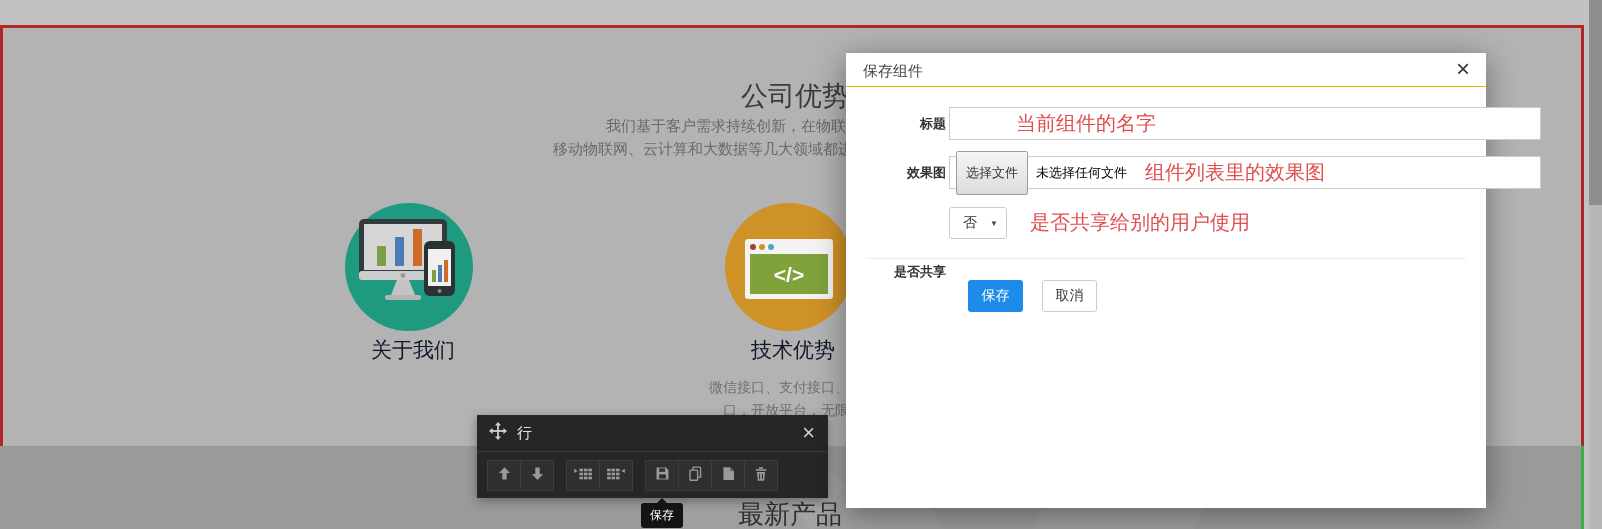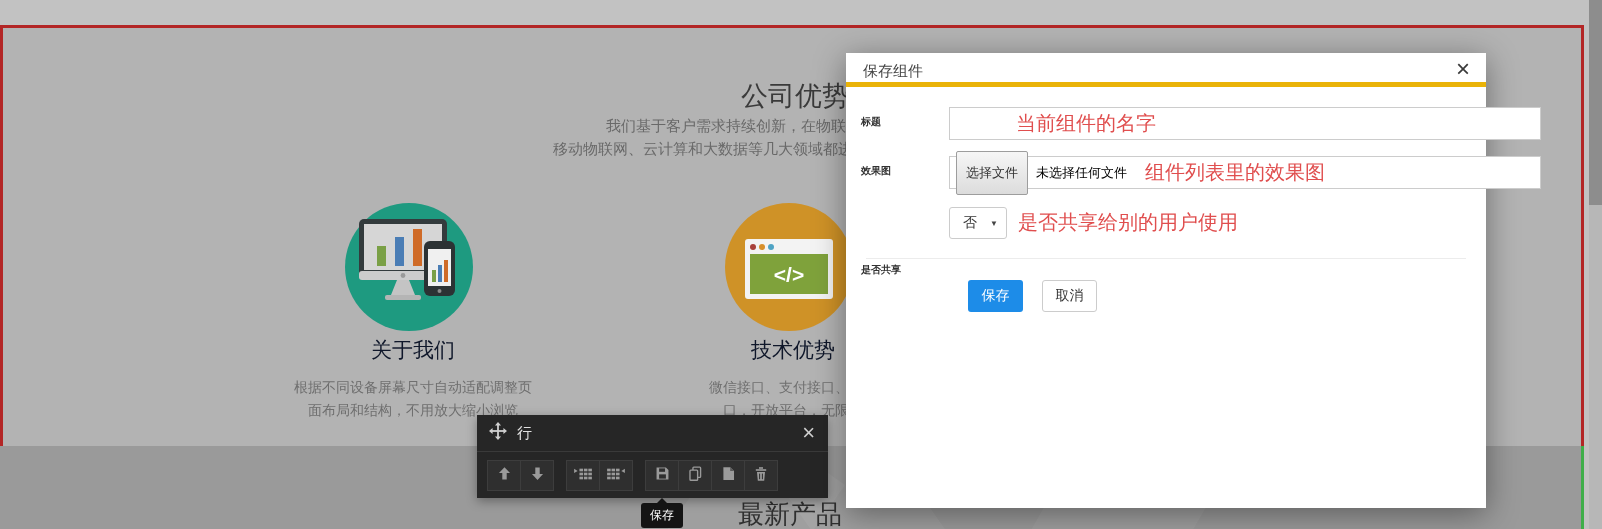--- a/index.html
+++ b/index.html
@@ -50,44 +50,44 @@
   #tooltip { left:641px; top:503px; background:#141414; color:#fff; font-size:12px;
     padding:4px 9px; border-radius:3px; }
   #tooltip-caret { left:656px; top:498px; width:0; height:0;
     border-left:6px solid transparent; border-right:6px solid transparent;
     border-bottom:6px solid #141414; }
 
   
   #modal { left:846px; top:53px; width:640px; height:455px; background:#fff;
     box-shadow:0 6px 30px rgba(0,0,0,.40); }
   #modal-header { position:absolute; left:0; top:0; width:100%; height:34px;
-    border-bottom:5px solid #eab308;text-decoration:underline; }
+    border-bottom:1px solid #eab308;text-decoration:underline; }
   #modal-title { position:absolute; left:17px; top:9px; font-size:15px; color:#444; }
   #modal-close { position:absolute; right:16px; top:2px; font-size:24px; color:#3a3a3a;
     cursor:pointer; }
 
-  .m-label { position:absolute; left:15px; width:68px; 
-    font-size:10px; font-weight:700; color:#333; }
+  .m-label { position:absolute; left:32px; width:68px; text-align:right;
+    font-size:13px; font-weight:700; color:#333; }
   .m-box { position:absolute; left:103px; width:592px; height:33px;
     border:1px solid #ccc; border-radius:0; background:#fff; }
   .red-note { color:#e04e4e; font-size:20px; white-space:nowrap; }
 
   #title-input { top:54px; line-height:31px; padding-left:66px; }
   #file-box { top:103px; display:flex; align-items:center; padding-left:6px; }
   #file-button { background:linear-gradient(#f6f6f6,#dcdcdc); border:1px solid #9d9d9d;
     border-radius:2px; font-size:13px; color:#333; padding:12px 9px; cursor:pointer; }
   #file-status { font-size:13px; color:#000000; margin-left:8px; }
   #file-box .red-note { margin-left:18px; }
 
   #share-select { position:absolute; left:103px; top:154px; width:58px; height:32px;
     border:1px solid #ccc; border-radius:3px; display:flex; align-items:center;
     padding:0 8px 0 13px; cursor:pointer; background:#fff; }
   #share-value { font-size:14px; color:#333; flex:1; }
   #share-arrow { font-size:8px; color:#444; }
-  #share-note { position:absolute; left:172px; top:156px;text-align:center; }
+  #share-note { position:absolute; left:184px; top:156px;text-align:center; }
 
   #modal-divider { position:absolute; left:20px; top:205px; width:600px; height:1px;
     background:#ececec; }
   #save-button { position:absolute; left:122px; top:227px; width:55px; height:32px;
     background:#1d8ce8; color:#fff; font-size:14px; border:none; border-radius:3px;
     cursor:pointer; }
   #cancel-button { position:absolute; left:196px; top:227px; width:55px; height:32px;
     background:#fff; color:#333; font-size:14px; border:1px solid #ccc; border-radius:3px;
     cursor:pointer; }
 </style>
@@ -117,24 +117,20 @@
           <rect x="83" y="46" width="23" height="37" fill="#f0f0f0"></rect>
           <rect x="87" y="67" width="4" height="12" fill="#7aa046"></rect>
           <rect x="93" y="62" width="4" height="17" fill="#4a7db5"></rect>
           <rect x="99" y="57" width="4" height="22" fill="#cf6b28"></rect>
           <circle cx="94.5" cy="88" r="2" fill="#8a8a8a"></circle>
         </svg>
       </span>
     </div>
     <div class="feature-col abs" style="left:240px;top:308px;">
       <div class="feature-title">关于我们</div>
-      <div class="feature-desc" style="margin-top:12px;">
-        <div>根据不同设备屏幕尺寸自动适配调整页</div>
-        <div>面布局和结构，不用放大缩小浏览</div>
-      </div>
     </div>
 
     <div class="circle abs" style="left:722px;top:175px;background:#cf9227;">
       <span>
         <svg width="128" height="128" viewBox="0 0 128 128">
           <rect x="20" y="36" width="88" height="60" rx="3" fill="#f3f3f3"></rect>
           <circle cx="28" cy="44" r="3" fill="#a8403a"></circle>
           <circle cx="37" cy="44" r="3" fill="#d78f2b"></circle>
           <circle cx="46" cy="44" r="3" fill="#4fa3c4"></circle>
           <rect x="25" y="51" width="78" height="40" fill="#7fa23b"></rect>

